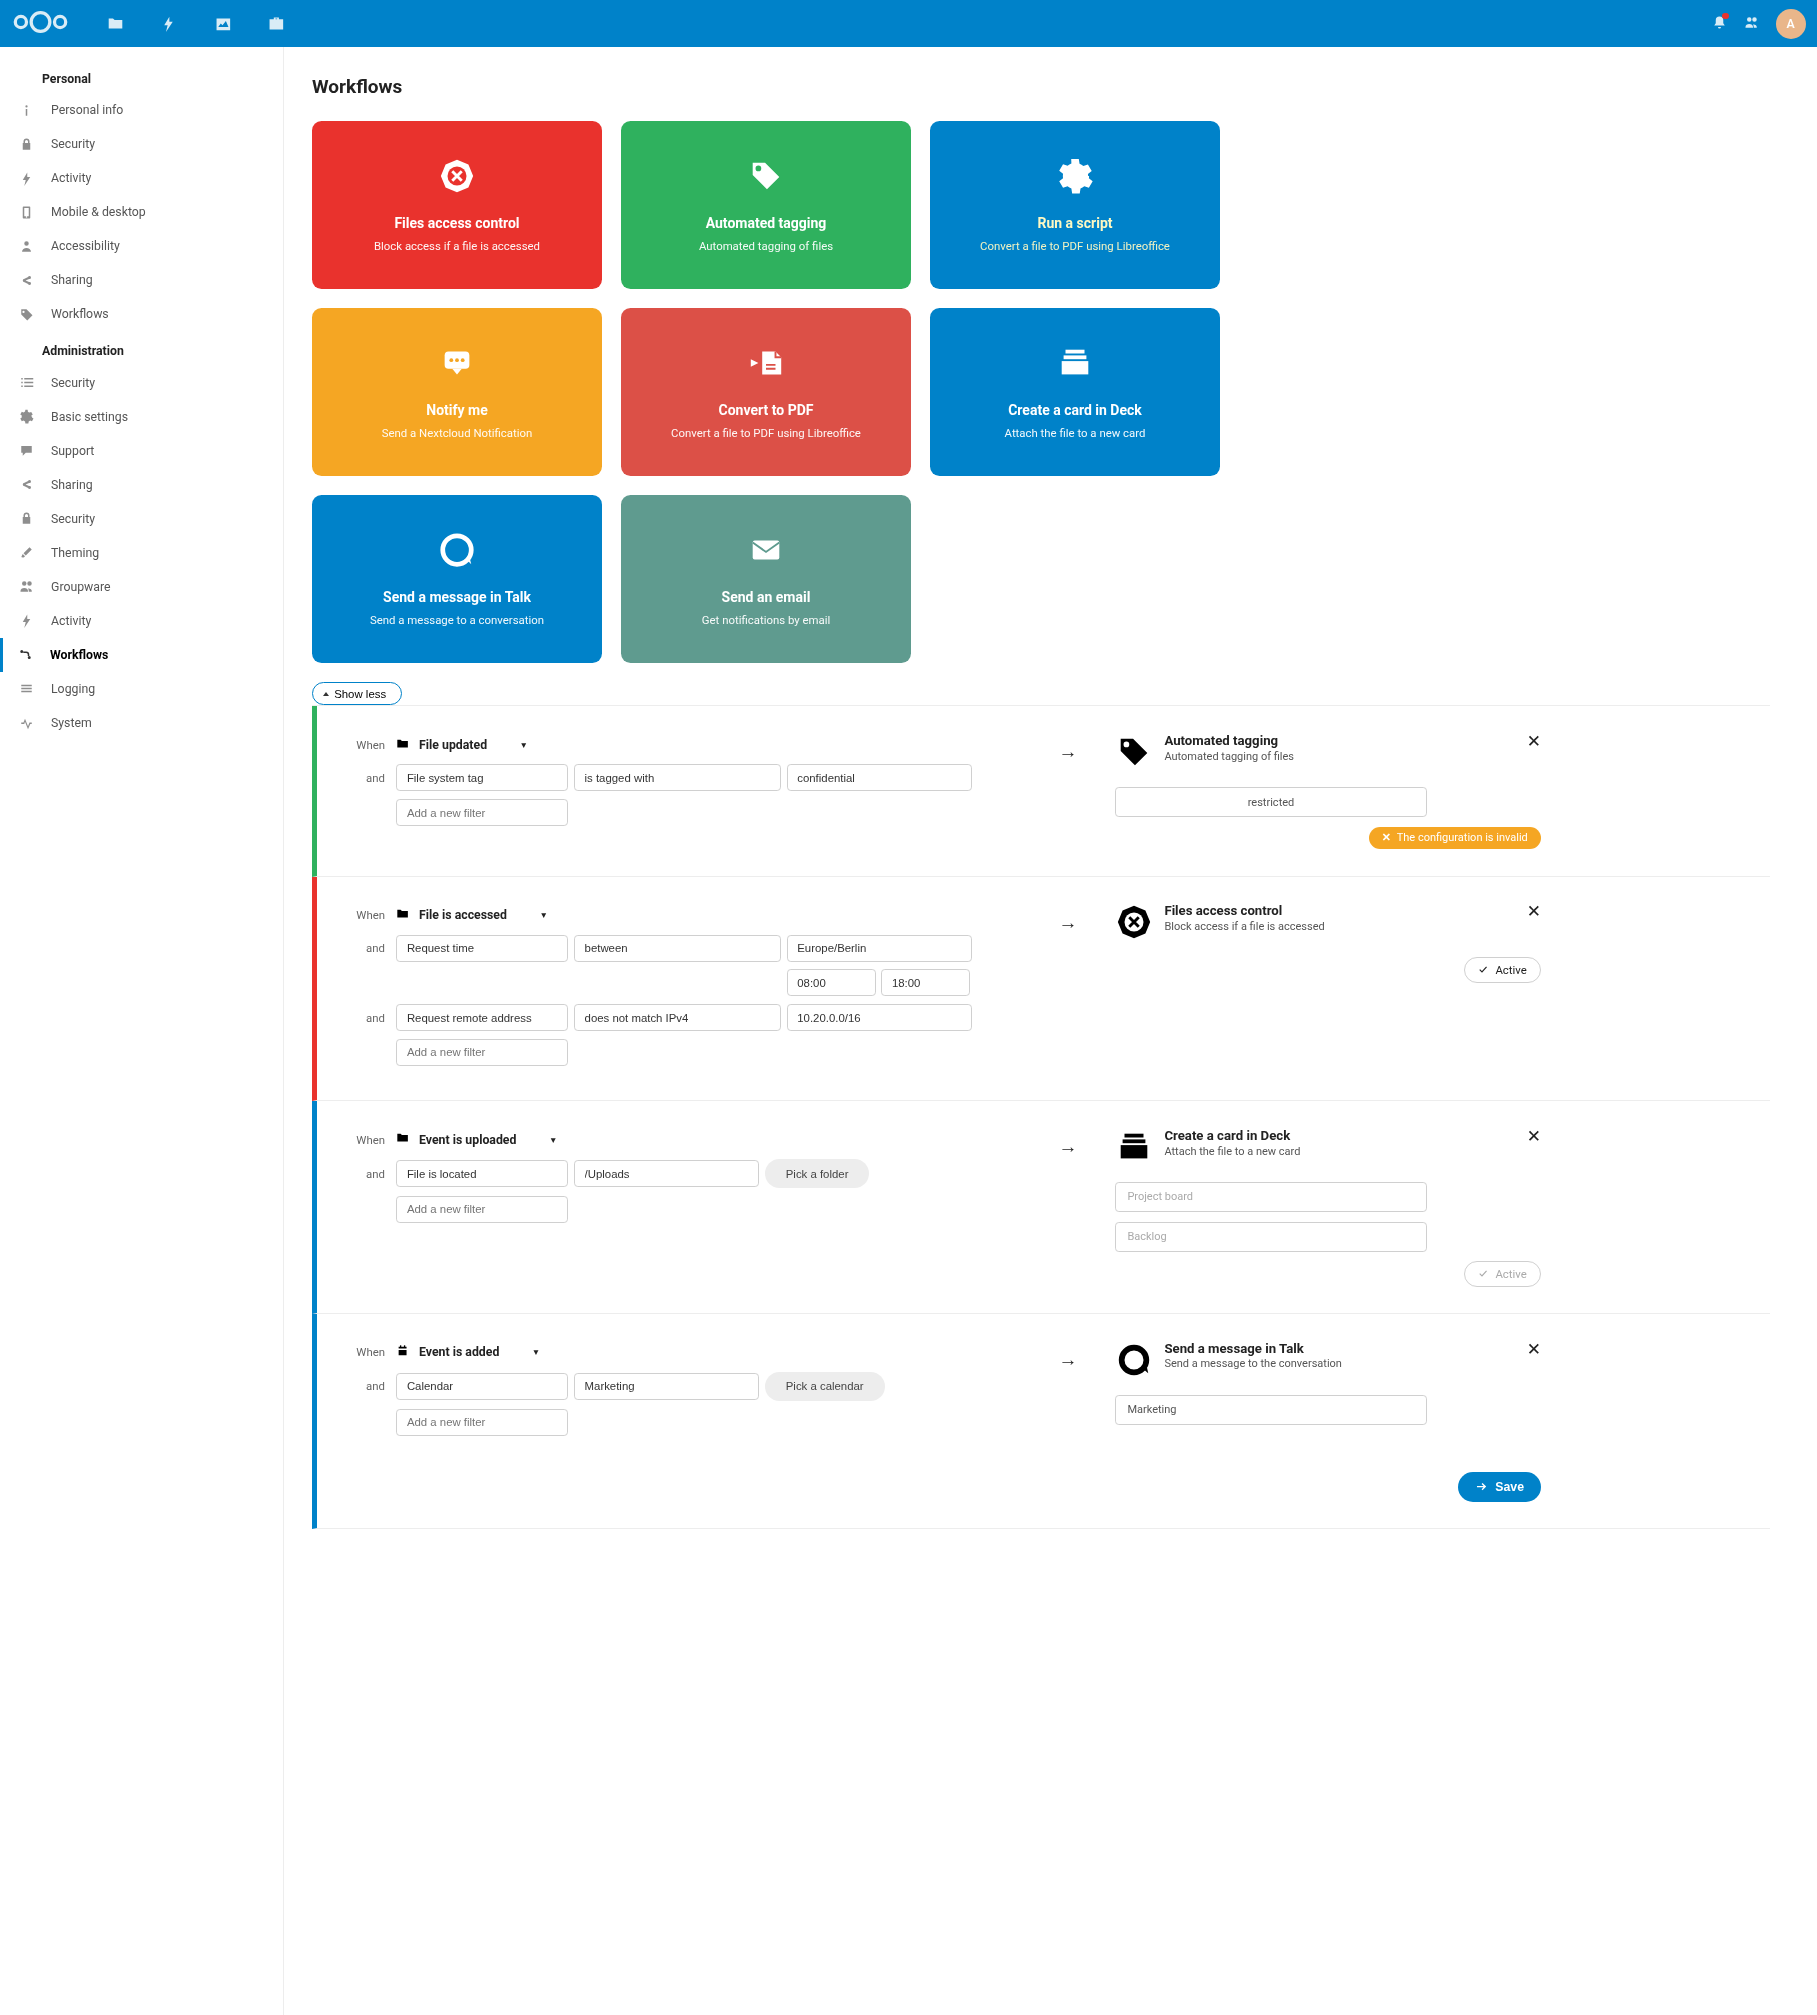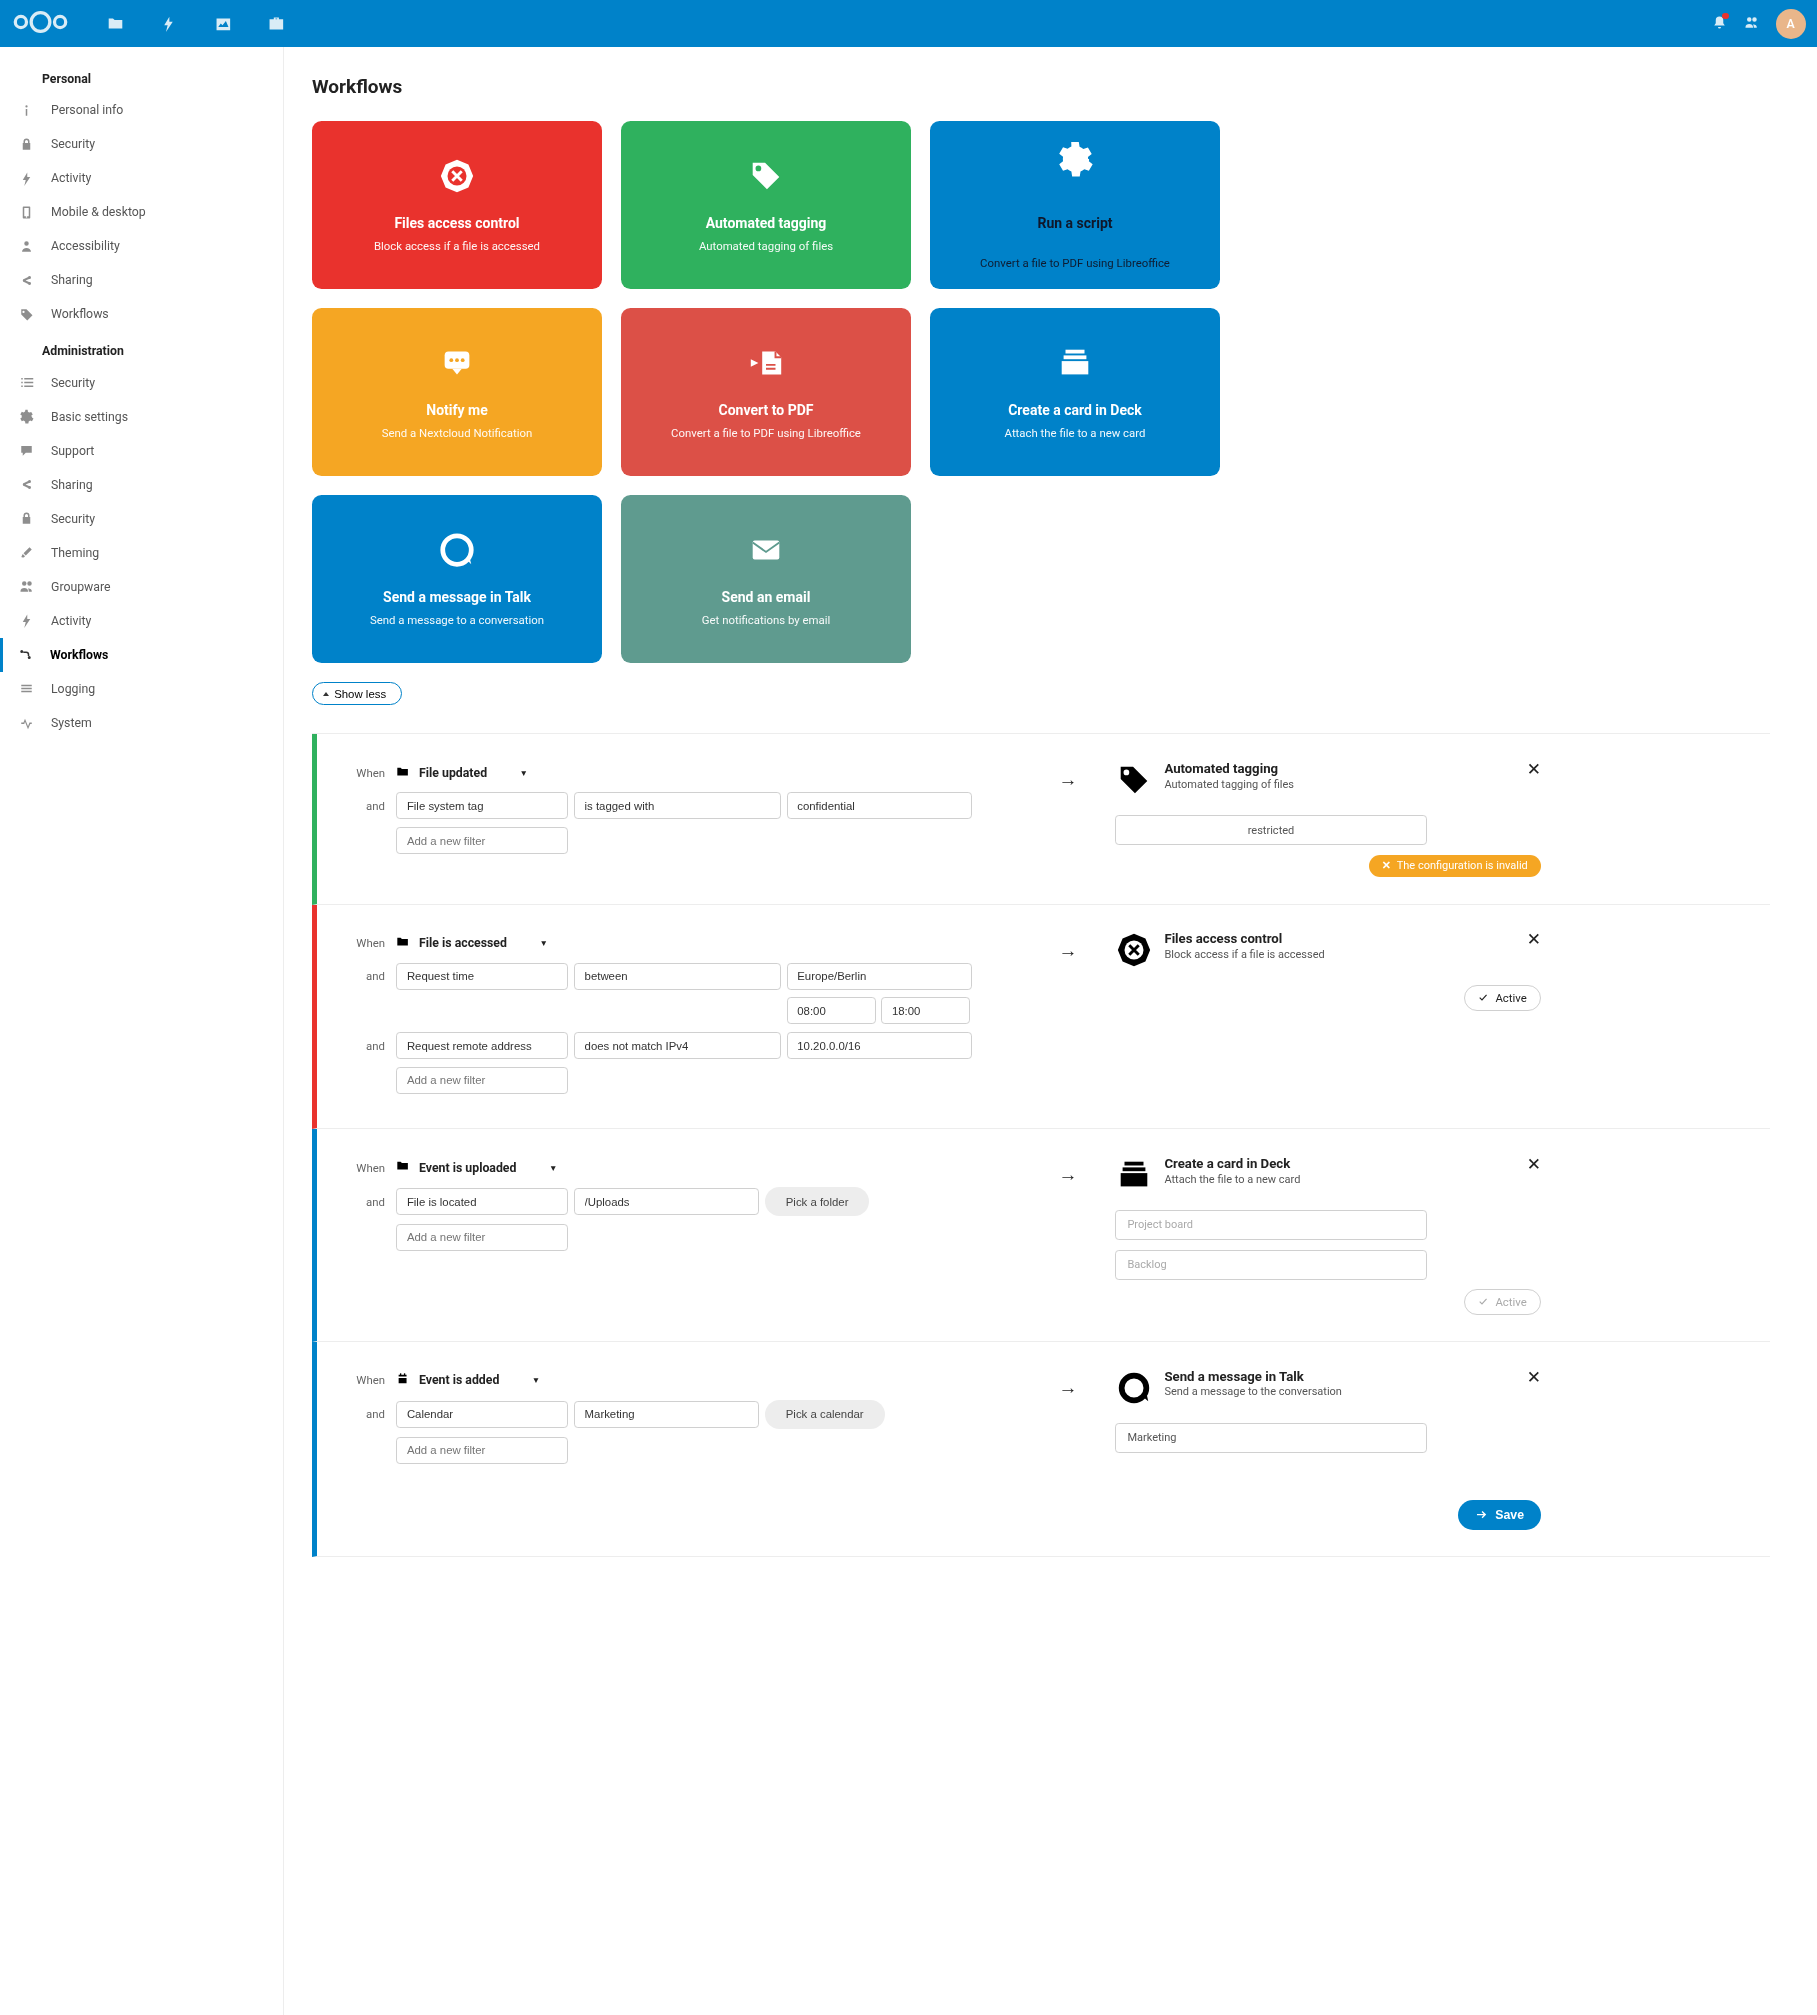--- a/index.html
+++ b/index.html
@@ -35,21 +35,21 @@
   .card .card-icon { margin-bottom: 17px; }
   .card .card-icon svg { width: 38px; height: 38px; fill: #fff; }
   .card .card-title { font-weight: 700; font-size: 14px; margin-bottom: 7.6px; }
   .card .card-desc { font-size: 11.4px; opacity: 0.95; }
   
   .showless { margin-top: 19px; }
   .showless button { border: 1.4px solid #0082c9; background: #fff; border-radius: 13.2px; padding: 4.7px 15px 4.7px 9.5px; font-size: 11.4px; cursor: pointer; display: inline-flex; align-items: center; gap: 5.7px; }
   .showless button .tri { width: 0; height: 0; border-left: 3.8px solid transparent; border-right: 3.8px solid transparent; border-bottom: 4.7px solid #333; display: inline-block; }
   
   
-  .rules { margin-top: 28px; border-top: 0.9px solid #ededed; }
+  .rules { border-top: 0.9px solid #ededed; }
   .rule { border-left: 5.7px solid; display: flex; border-bottom: 0.9px solid #ededed; padding: 26.5px 19px 26.5px 23px; gap: 28px; }
   .rule.green { border-left-color: #2fb15e; }
   .rule.red { border-left-color: #e9322d; }
   .rule.blue { border-left-color: #0082c9; }
   .rule .left { flex: 1; max-width: 681px; }
   .rule .arrow { width: 38px; display: flex; justify-content: center; padding-top: 7.6px; font-size: 19px; font-weight: 700; }
   .rule .right { width: 426px; position: relative; }
   
   .rule .line { display: flex; align-items: center; gap: 5.7px; margin-bottom: 7.6px; }
   .rule .line .lbl { width: 45px; text-align: right; font-size: 11.4px; color: #666; margin-right: 5.7px; }
@@ -401,21 +401,21 @@
           <div class="card-title">Files access control</div>
           <div class="card-desc">Block access if a file is accessed</div>
         </div>
         <div class="card" style="background: rgb(47, 177, 94); color: rgb(255, 255, 255);">
           <div class="card-icon"><svg viewBox="0 0 40 40" style="color:#2fb15e">
               <path d="M6 6h13l15 15-13 13L6 19zm6 3a3 3 0 100 6 3 3 0 000-6z" fill="#fff"></path>
             </svg></div>
           <div class="card-title">Automated tagging</div>
           <div class="card-desc">Automated tagging of files</div>
         </div>
-        <div class="card" style="background: rgb(0, 130, 201); color: #0f172a; justify-content: space-between;">
+        <div class="card" style="background: rgb(0, 130, 201); color: #fef9c3;">
           <div class="card-icon"><svg viewBox="0 0 40 40" style="color:#0082c9">
               <path d="M20 14a6 6 0 110 12 6 6 0 010-12zm14.8 6c0 .8 0 1.6-.2 2.4l4 3.2-4 6.8-4.8-1.6a14 14 0 01-4 2.4l-.8 5.2h-8l-.8-5.2a14 14 0 01-4-2.4l-4.8 1.6-4-6.8 4-3.2a15 15 0 010-4.8l-4-3.2 4-6.8 4.8 1.6a14 14 0 014-2.4L16 2h8l.8 5.2c1.4.6 2.8 1.4 4 2.4l4.8-1.6 4 6.8-4 3.2c.2.8.2 1.6.2 2z" fill="#fff"></path>
             </svg></div>
           <div class="card-title">Run a script</div>
           <div class="card-desc">Convert a file to PDF using Libreoffice</div>
         </div>
         <div class="card" style="background: rgb(245, 166, 35); color: rgb(255, 255, 255);">
           <div class="card-icon"><svg viewBox="0 0 40 40" style="color:#f5a623">
               <rect x="7" y="8" width="26" height="18" rx="4" fill="#fff"></rect>
               <path d="M15 26l5 6 5-6z" fill="#fff"></path>

